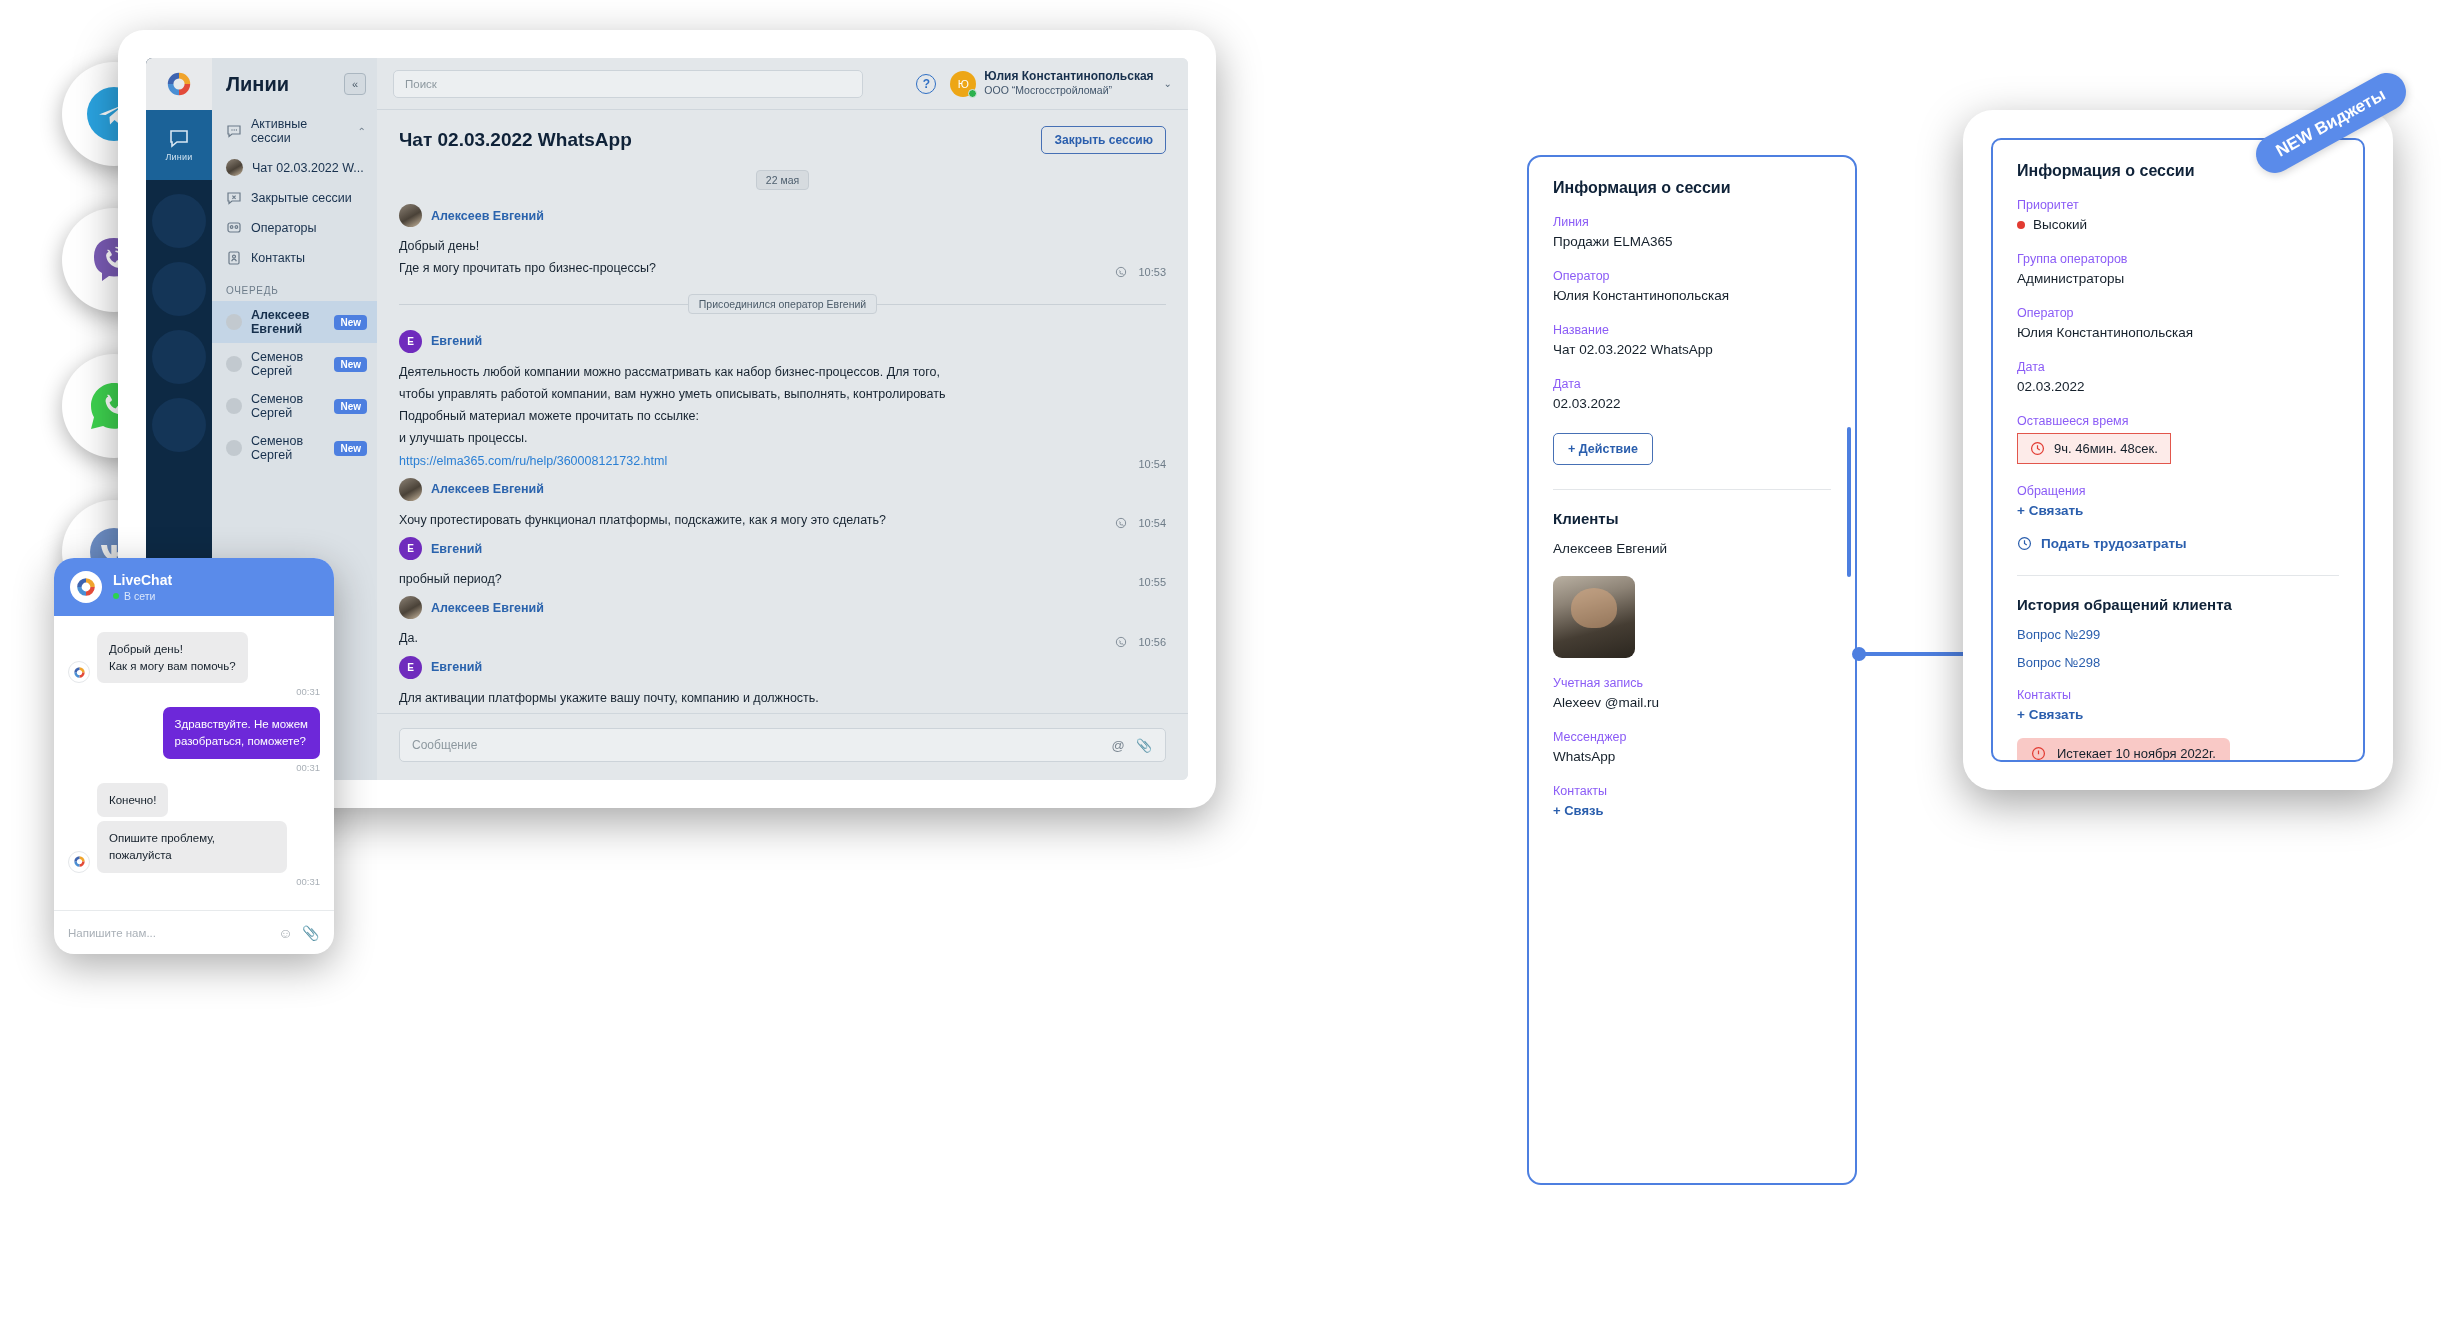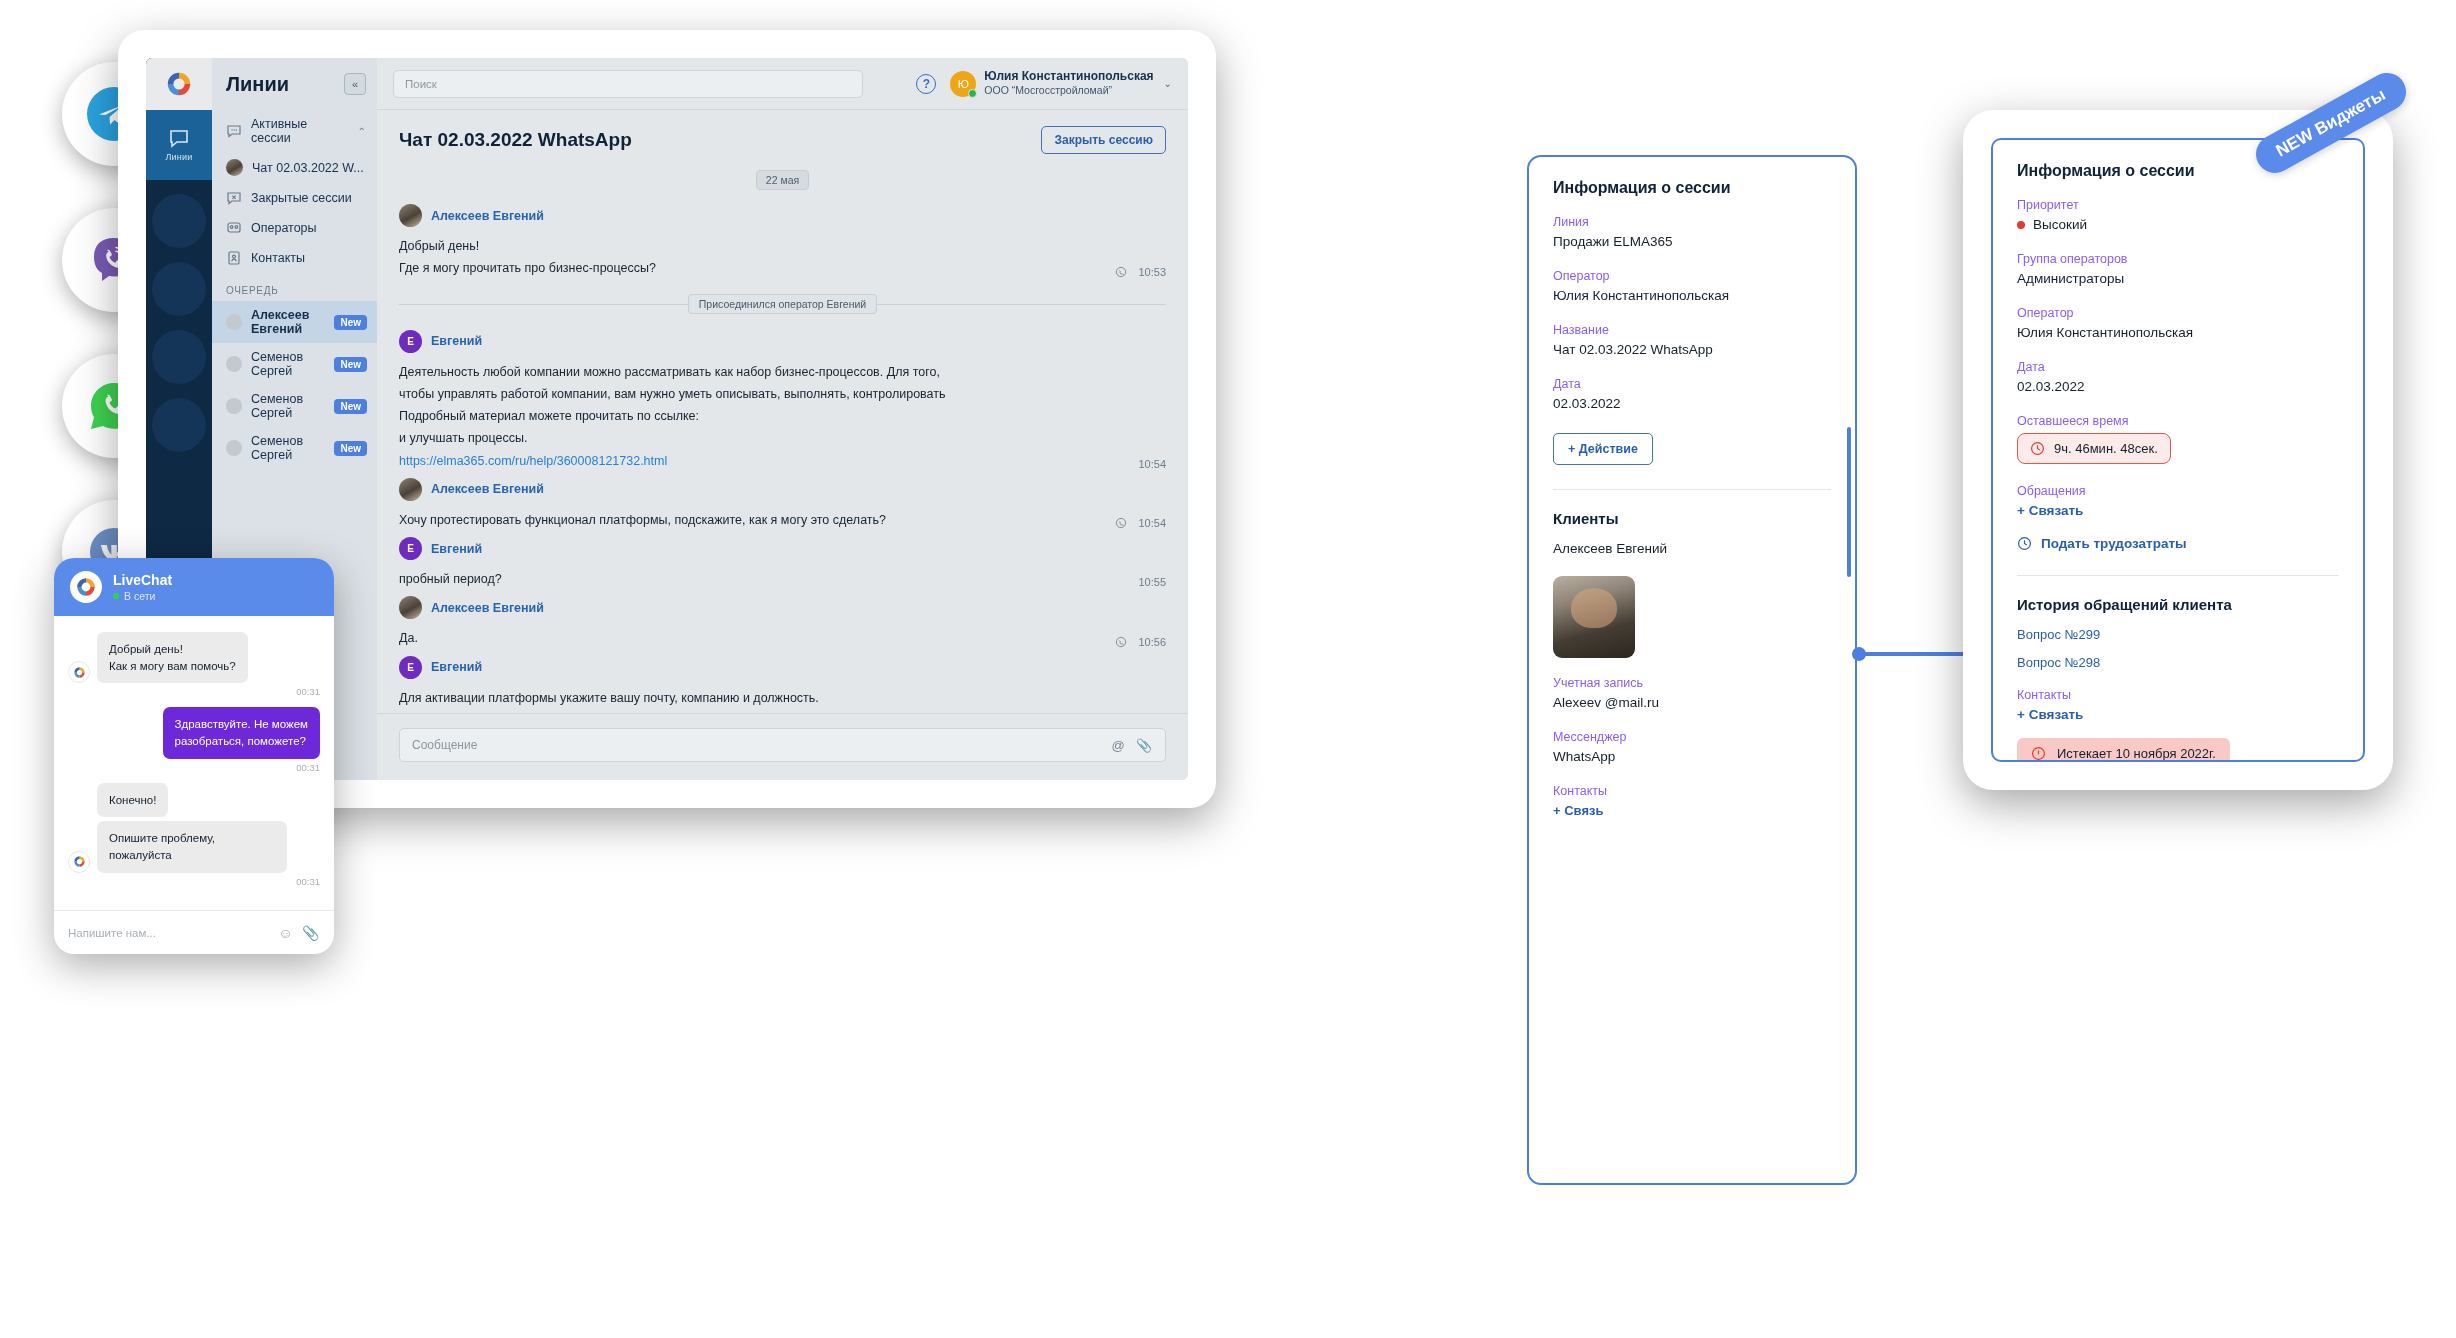--- a/index.html
+++ b/index.html
@@ -149,21 +149,21 @@
   .phone-screen { position:absolute; left:28px; top:28px; width:374px; height:624px;
     background:#fff; border:2px solid #4d7fe0; border-radius:10px; padding:22px 24px;
     overflow:hidden; }
   .new-ribbon { position:absolute; left:2248px; top:104px; background:#5a8bea;
     color:#fff; font-size:17px; font-weight:bold; padding:9px 22px;
     border-radius:24px; transform:rotate(-29deg); white-space:nowrap;
     box-shadow:0 2px 8px rgba(0,0,0,.18); }
   .prio-dot { display:inline-block; width:8px; height:8px; border-radius:50%;
     background:#e23b32; margin-right:8px; vertical-align:middle; }
   .pill-red { display:inline-flex; align-items:center; gap:9px; border:1px solid #e2564c;
-    background:#fdebe9; border-radius:8px; padding:7px 12px; font-size:13px;
+    background:#fdebe9; border-radius:0; padding:7px 12px; font-size:13px;
     color:#15202b;justify-content:flex-end; }
   .pill-red-soft { display:inline-flex; align-items:center; gap:11px;
     background:#f9c9c6; border-radius:6px; padding:8px 14px; font-size:13px;
     color:#15202b; }
   .ic-clock { width:15px; height:15px; color:#e23b32; flex:0 0 15px; }
   .row-link { display:flex; align-items:center; gap:9px; color:#2a5ead;
     font-size:13.5px; font-weight:bold; margin-bottom:6px; }
   .hist-link { color:#2a5ead; font-size:13px; margin-bottom:13px; }
 
   

